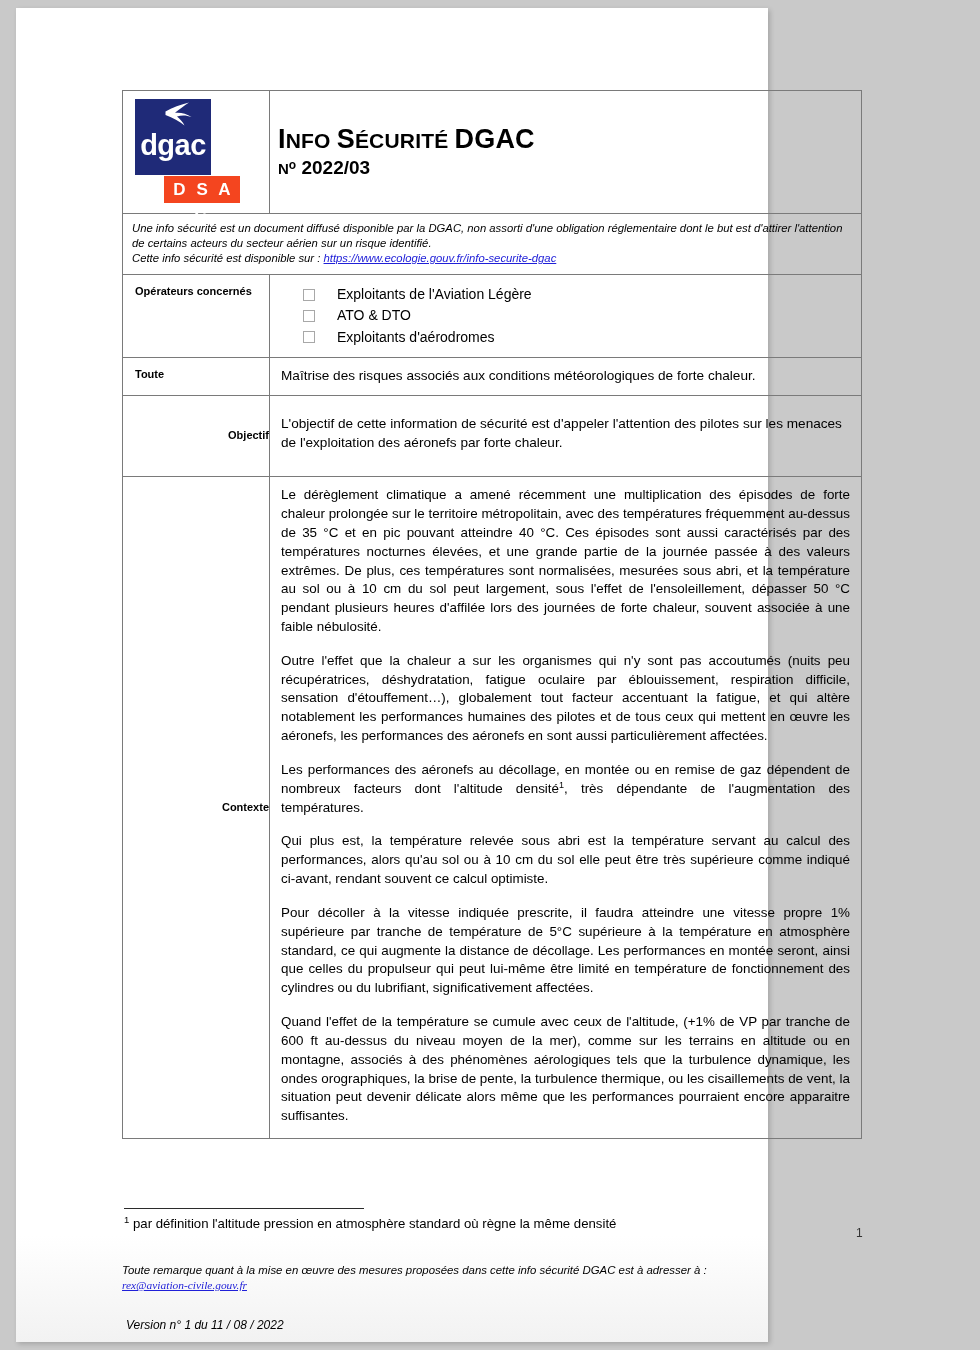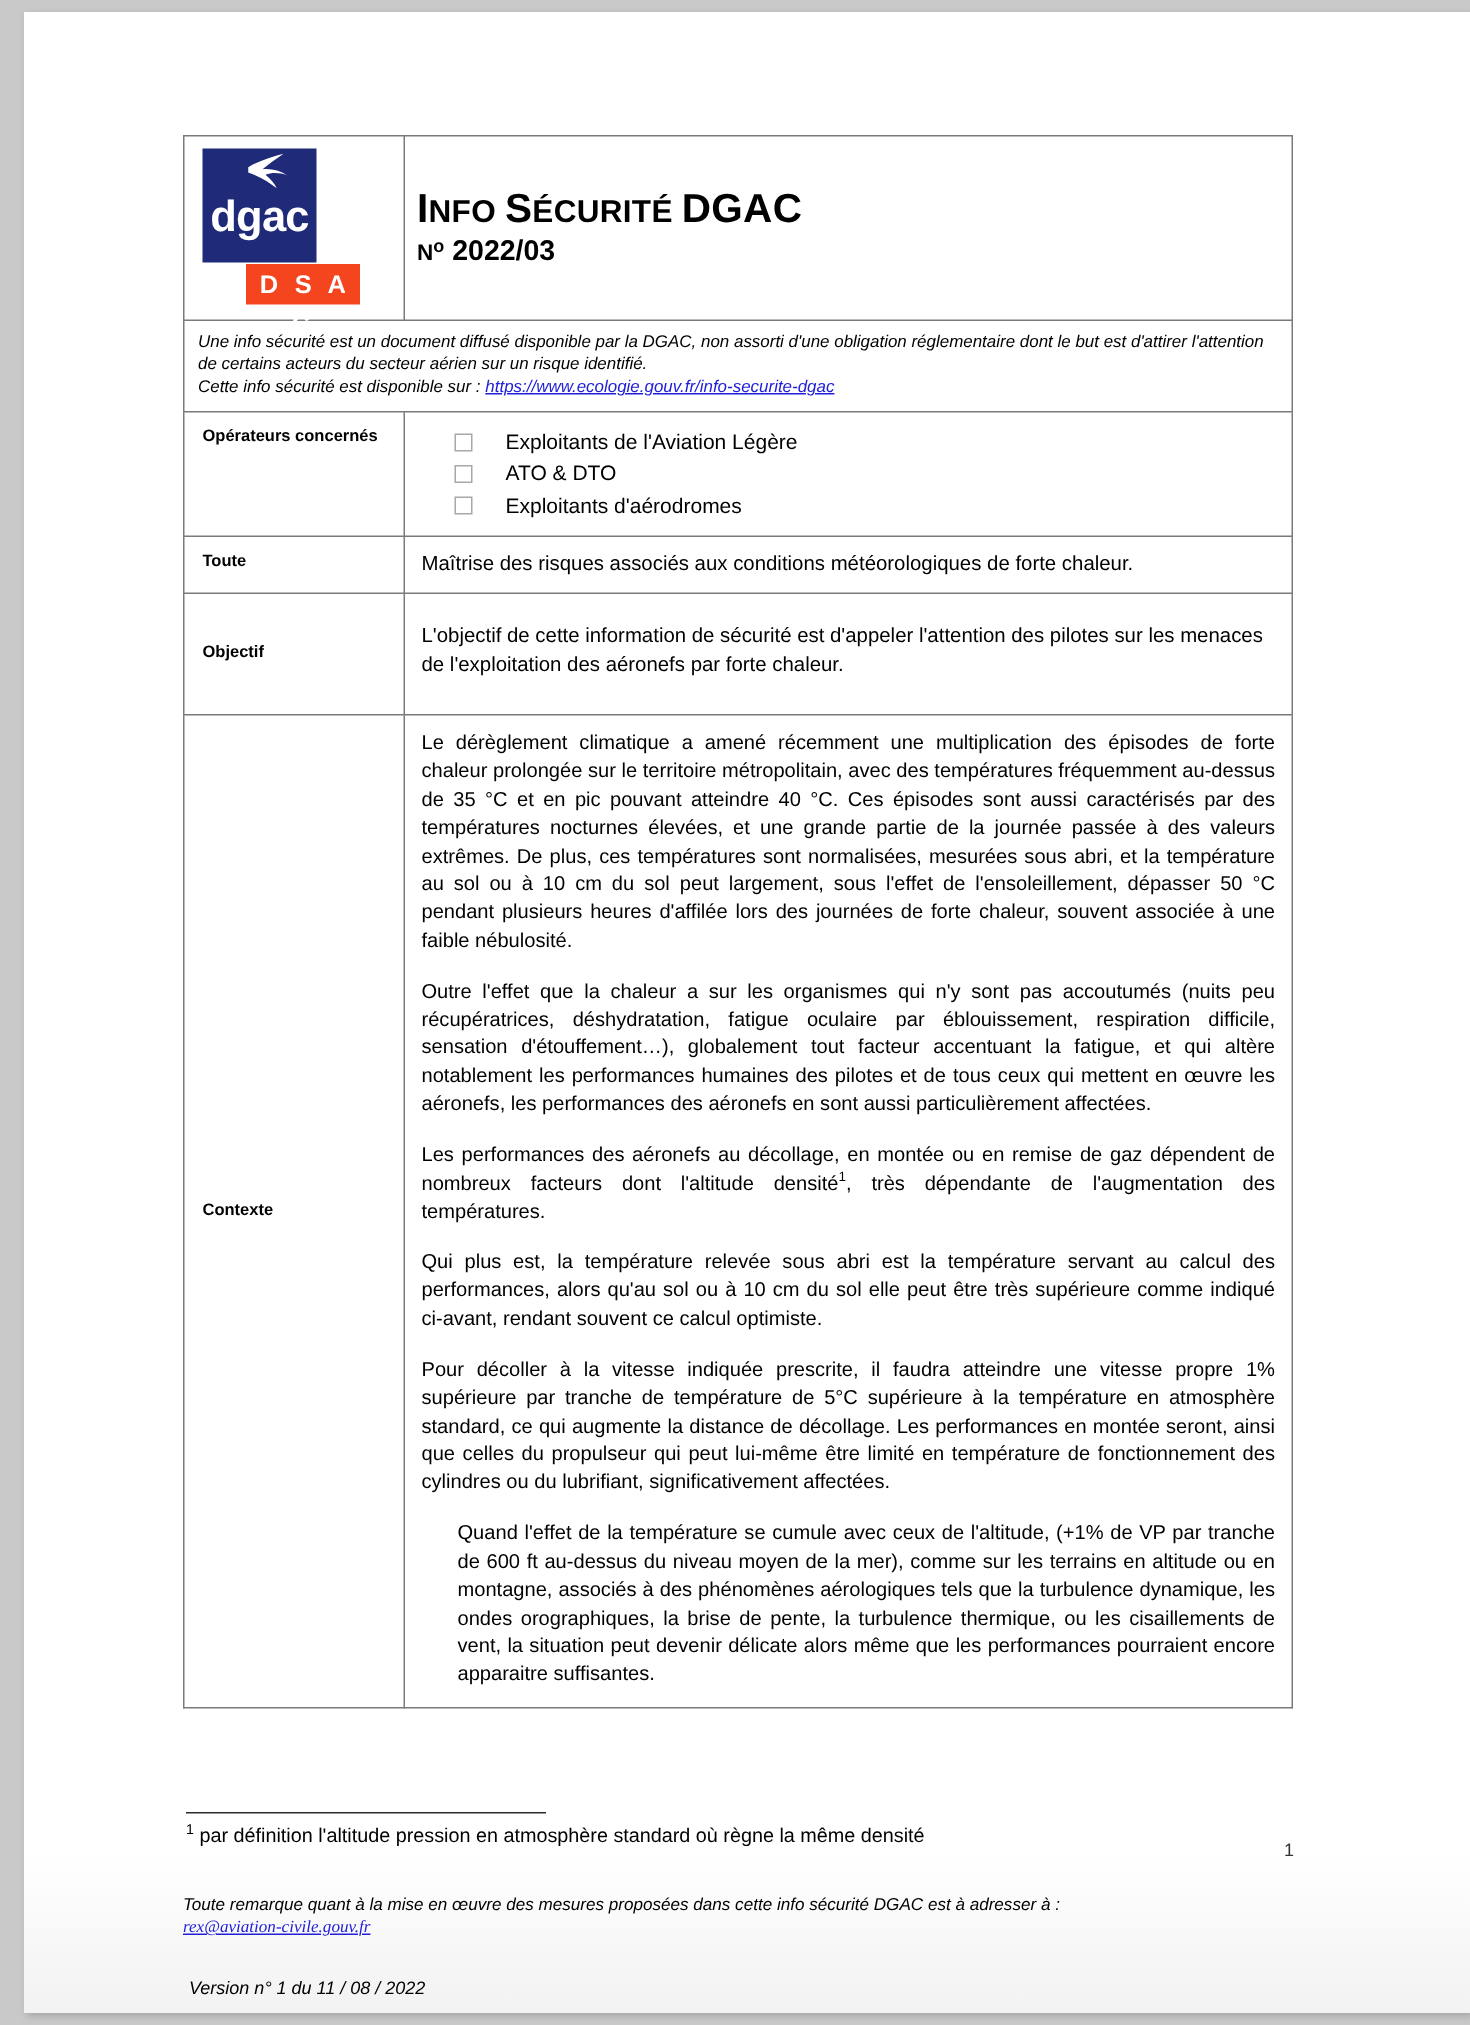--- a/index.html
+++ b/index.html
@@ -12,21 +12,21 @@
     height: 1350px;
     font-family: "Liberation Sans", sans-serif;
     overflow: hidden;
   }
 
   
   #page-sheet {
     position: absolute;
     left: 16px;
     top: 8px;
-    width: 964px;
+    width: 752px;
     height: 1334px;
     background: #ffffff;
     background: linear-gradient(to bottom, #ffffff 0%, #ffffff 92%, #f2f2f2 100%);
     box-shadow: 2px 2px 5px rgba(0,0,0,0.18);
   }
   #page-inner {
     position: absolute;
     left: 106px;
     top: 82px;
     width: 746px;
@@ -141,20 +141,21 @@
   
   .label-cell {
     width: 146px;
     font-weight: bold;
     font-size: 11px;
     padding: 10px 0 10px 12px !important;
     line-height: 1.25;
   }
   .label-cell.mid {
     vertical-align: middle !important;
+    text-align: right;
   }
   .content-cell {
     padding: 9px 12px 9px 11px !important;
     font-size: 13.4px;
     line-height: 1.38;
   }
 
   ul.oplist {
     list-style: none;
     margin: 0;
@@ -184,21 +185,21 @@
   
   .ctx-cell { padding: 9px 11px 10px 11px !important; }
   .ctx-cell p {
     margin: 0 0 15px 0;
     font-size: 13.4px;
     line-height: 1.405;
     text-align: justify;
     text-justify: inter-word;
     color: #000;
   }
-  .ctx-cell p:last-child { margin-bottom: 2px; margin-left: 24px; }
+  .ctx-cell p:last-child { margin-bottom: 2px; }
   .ctx-cell sup { font-size: 9px; vertical-align: super; line-height: 0; }
 
   
   #footnote-area {
     position: absolute;
     left: 106px;
     top: 1200px;
     width: 746px;
   }
   .fn-rule {

